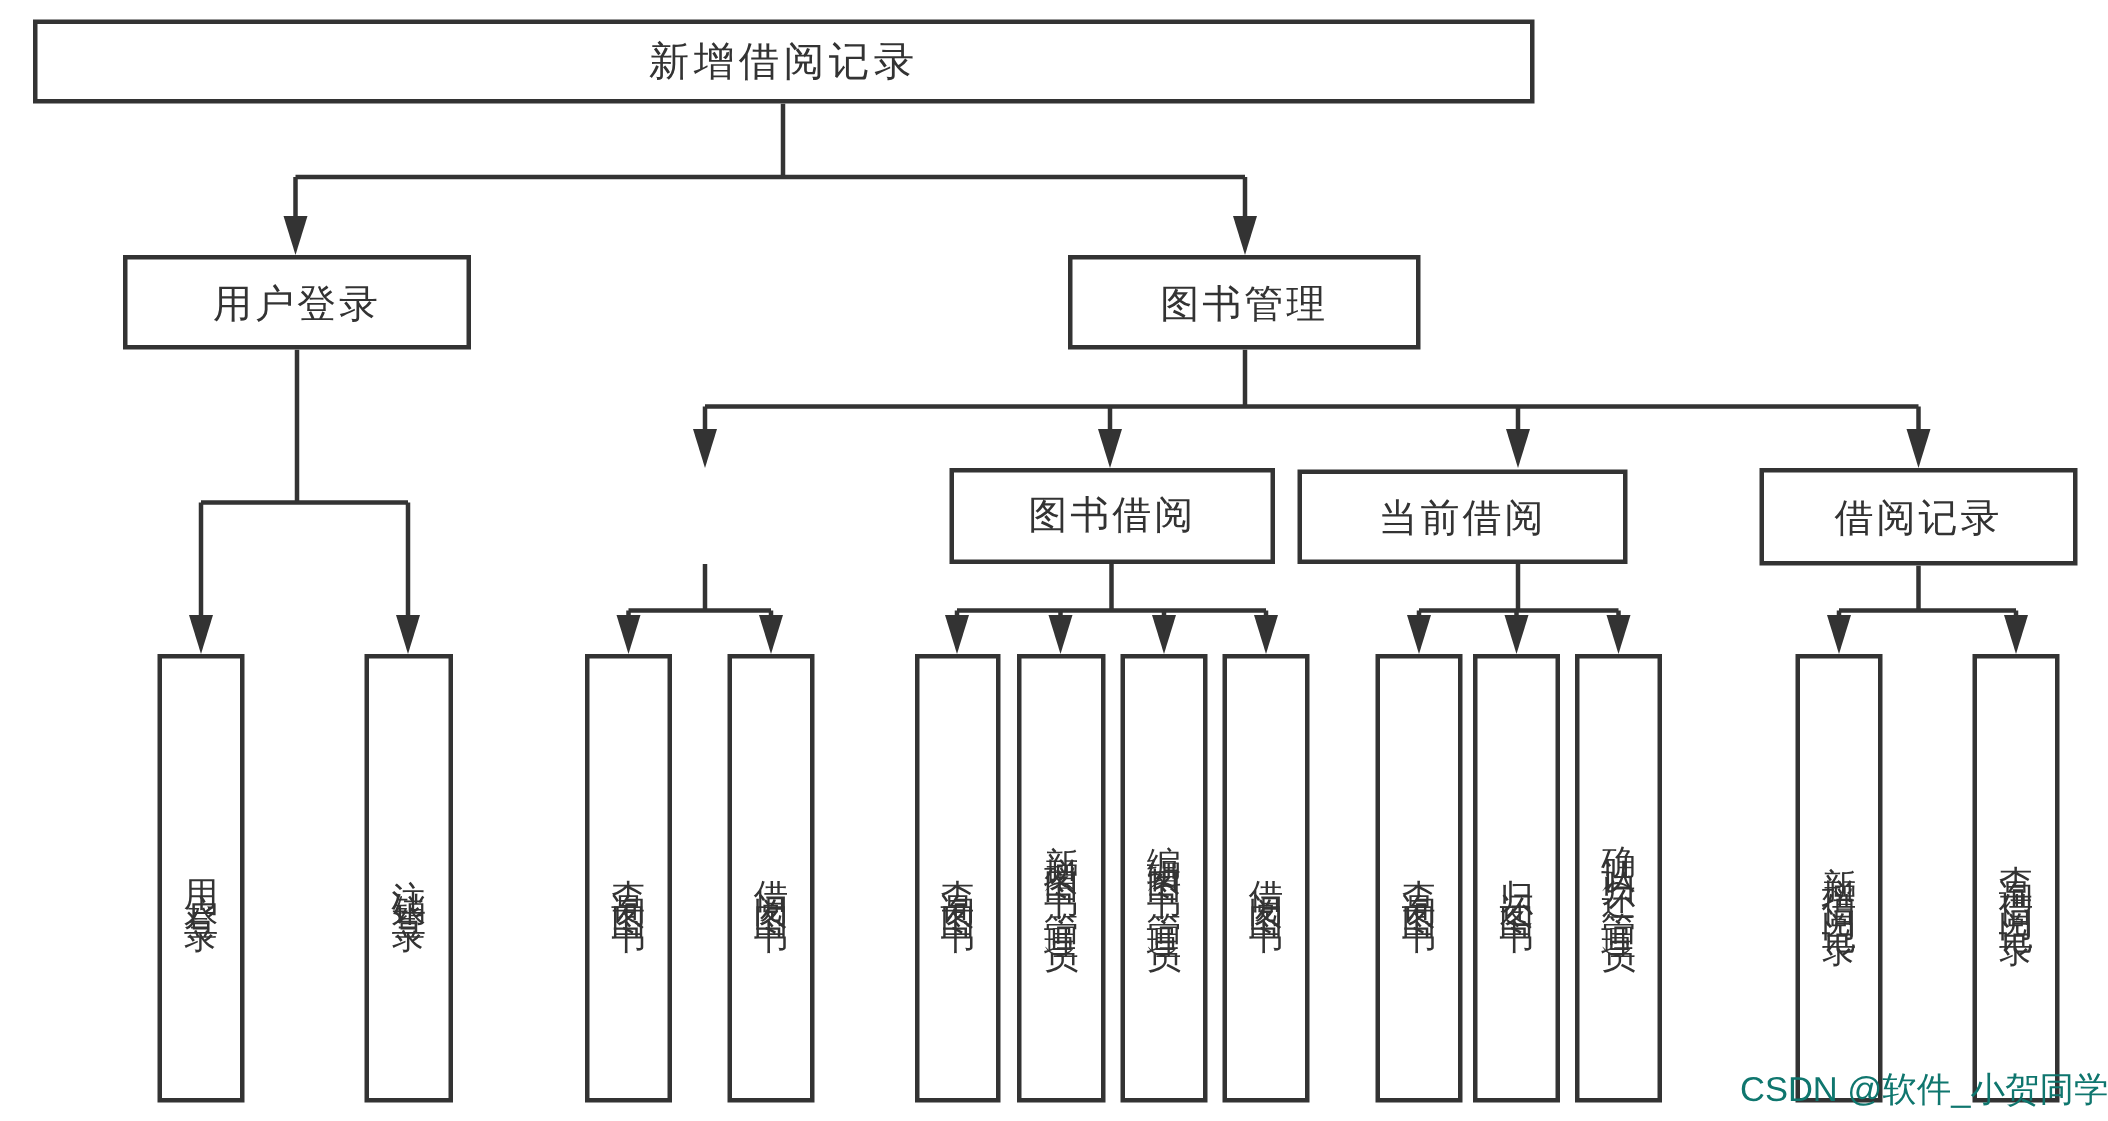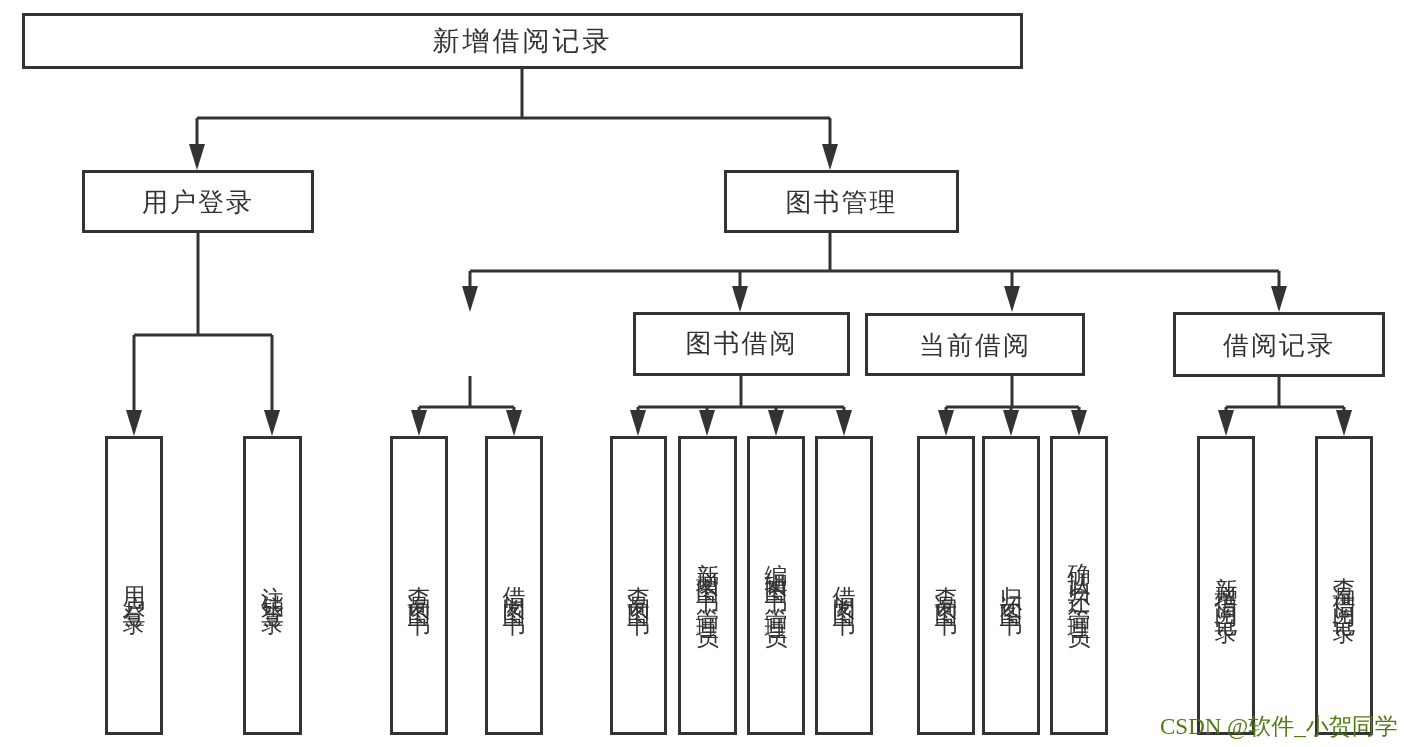--- a/index.html
+++ b/index.html
@@ -49,25 +49,24 @@
     letter-spacing: 9px;
     line-height: 1;
     padding: 6px 0;
   }
   .watermark {
     position: absolute;
     left: 1160px;
     top: 711px;
     width: 236px;
     font-size: 23px;
-    color: #4d7c0f;
+    color: #0f766e;
     white-space: nowrap;
     letter-spacing: 0px;
     z-index: 5;
-    font-family: Liberation Serif, serif;
   }
 </style>
 </head>
 <body>
 
 <div class="canvas">
 
   <svg class="connectors" viewBox="0 0 1405 747" xmlns="http://www.w3.org/2000/svg">
     <g stroke="#333333" stroke-width="3" fill="none">
 
@@ -130,21 +129,21 @@
       <polygon points="1003,410 1019,410 1011,436"></polygon>
       <polygon points="1071,410 1087,410 1079,436"></polygon>
       <polygon points="1218,410 1234,410 1226,436"></polygon>
       <polygon points="1336,410 1352,410 1344,436"></polygon>
     </g>
   </svg>
 
   <div class="node h title" style="left:22px; top:13px; width:1001px; height:56px;">新增借阅记录</div>
 
   <div class="node h" style="left:82px; top:170px; width:232px; height:63px;">用户登录</div>
-  <div class="node h" style="left:712px; top:170px; width:235px; height:63px;margin-left:12px;">图书管理</div>
+  <div class="node h" style="left:712px; top:170px; width:235px; height:63px;">图书管理</div>
 
   <div class="node h" style="left:633px; top:312px; width:217px; height:64px;font-family:Liberation Serif, serif;">图书借阅</div>
   <div class="node h" style="left:865px; top:313px; width:220px; height:63px;">当前借阅</div>
   <div class="node h" style="left:1173px; top:312px; width:212px; height:65px;">借阅记录</div>
 
   <div class="node v" style="left:105px; top:436px; width:58px; height:299px;">用户登录</div>
   <div class="node v" style="left:243px; top:436px; width:59px; height:299px;">注销登录</div>
 
   <div class="node v" style="left:390px; top:436px; width:58px; height:299px;">查询图书</div>
   <div class="node v" style="left:485px; top:436px; width:58px; height:299px;">借阅图书</div>

